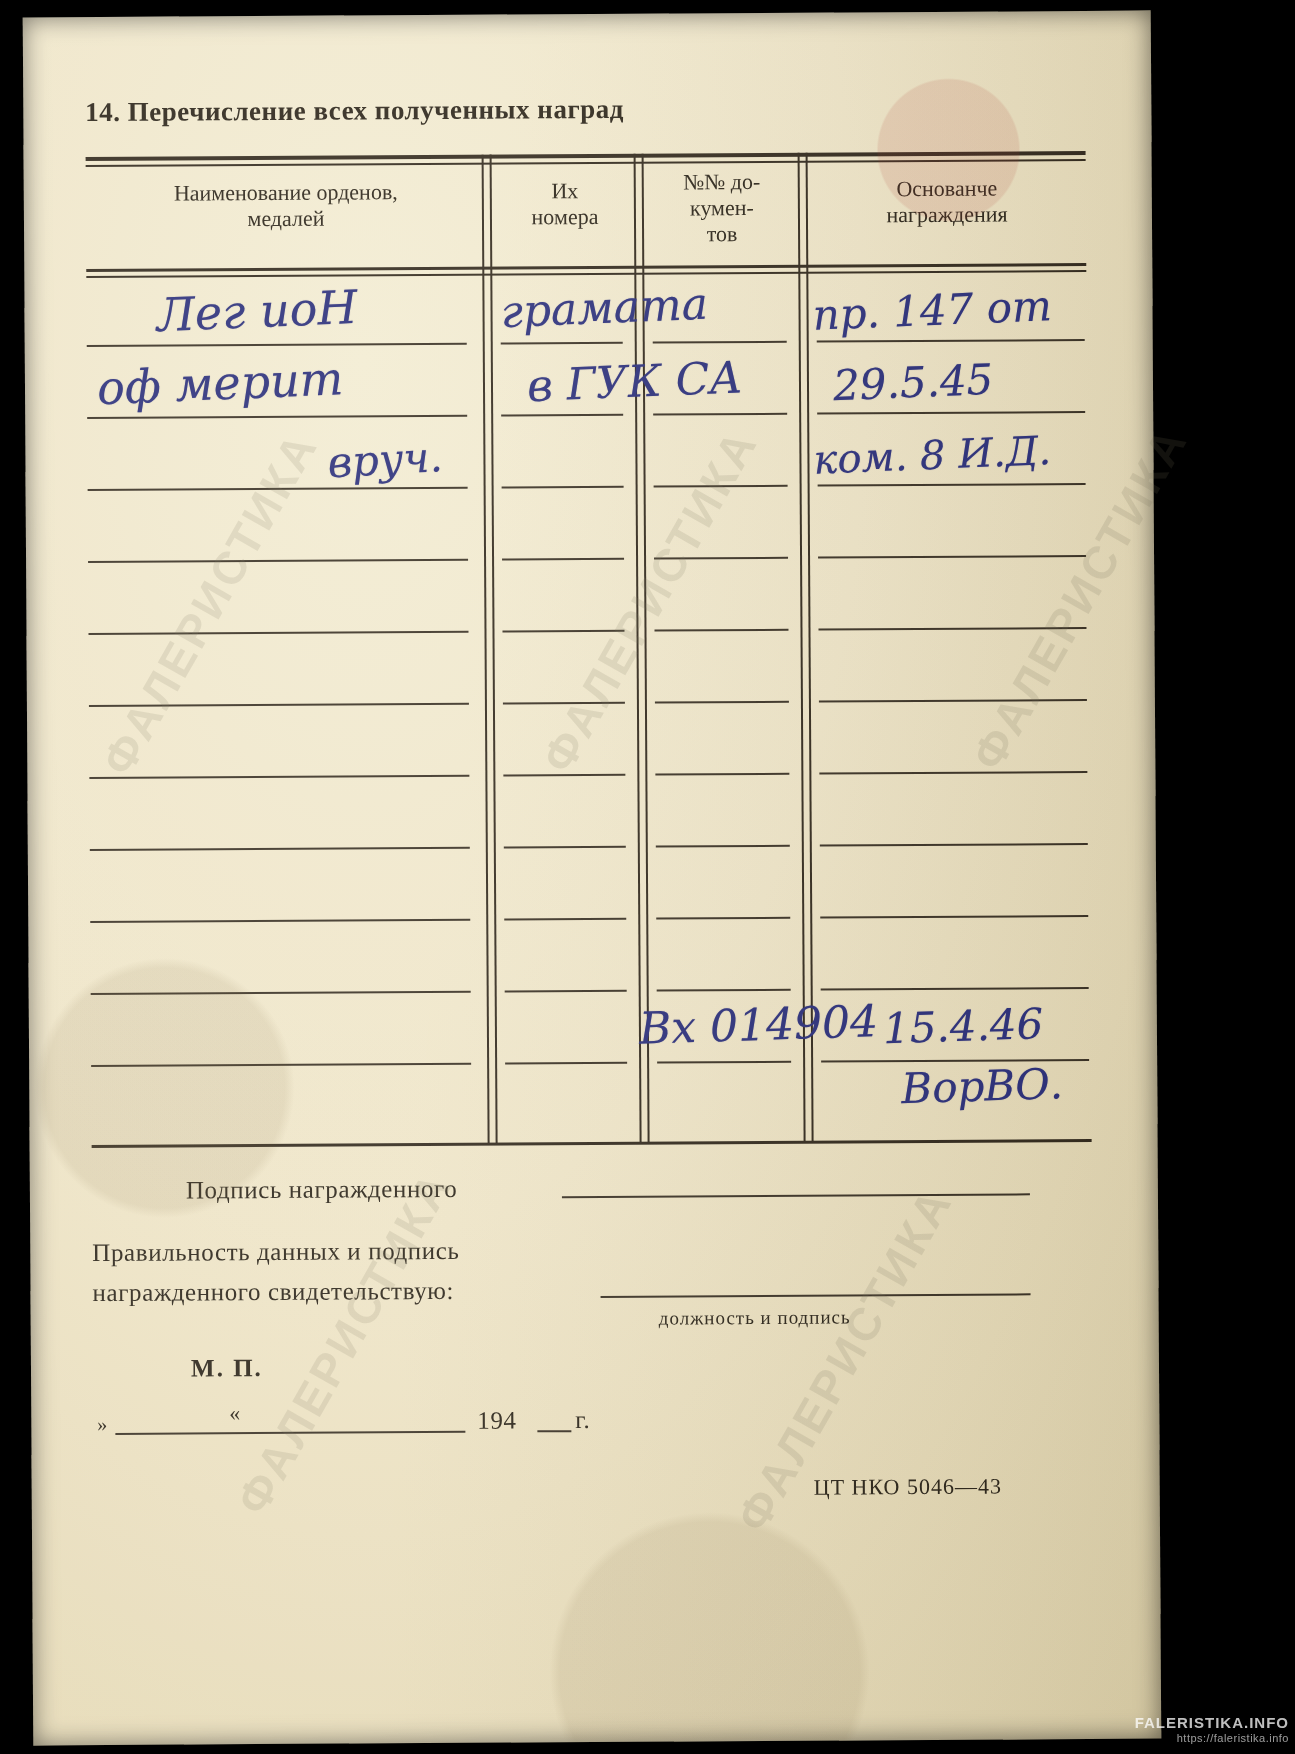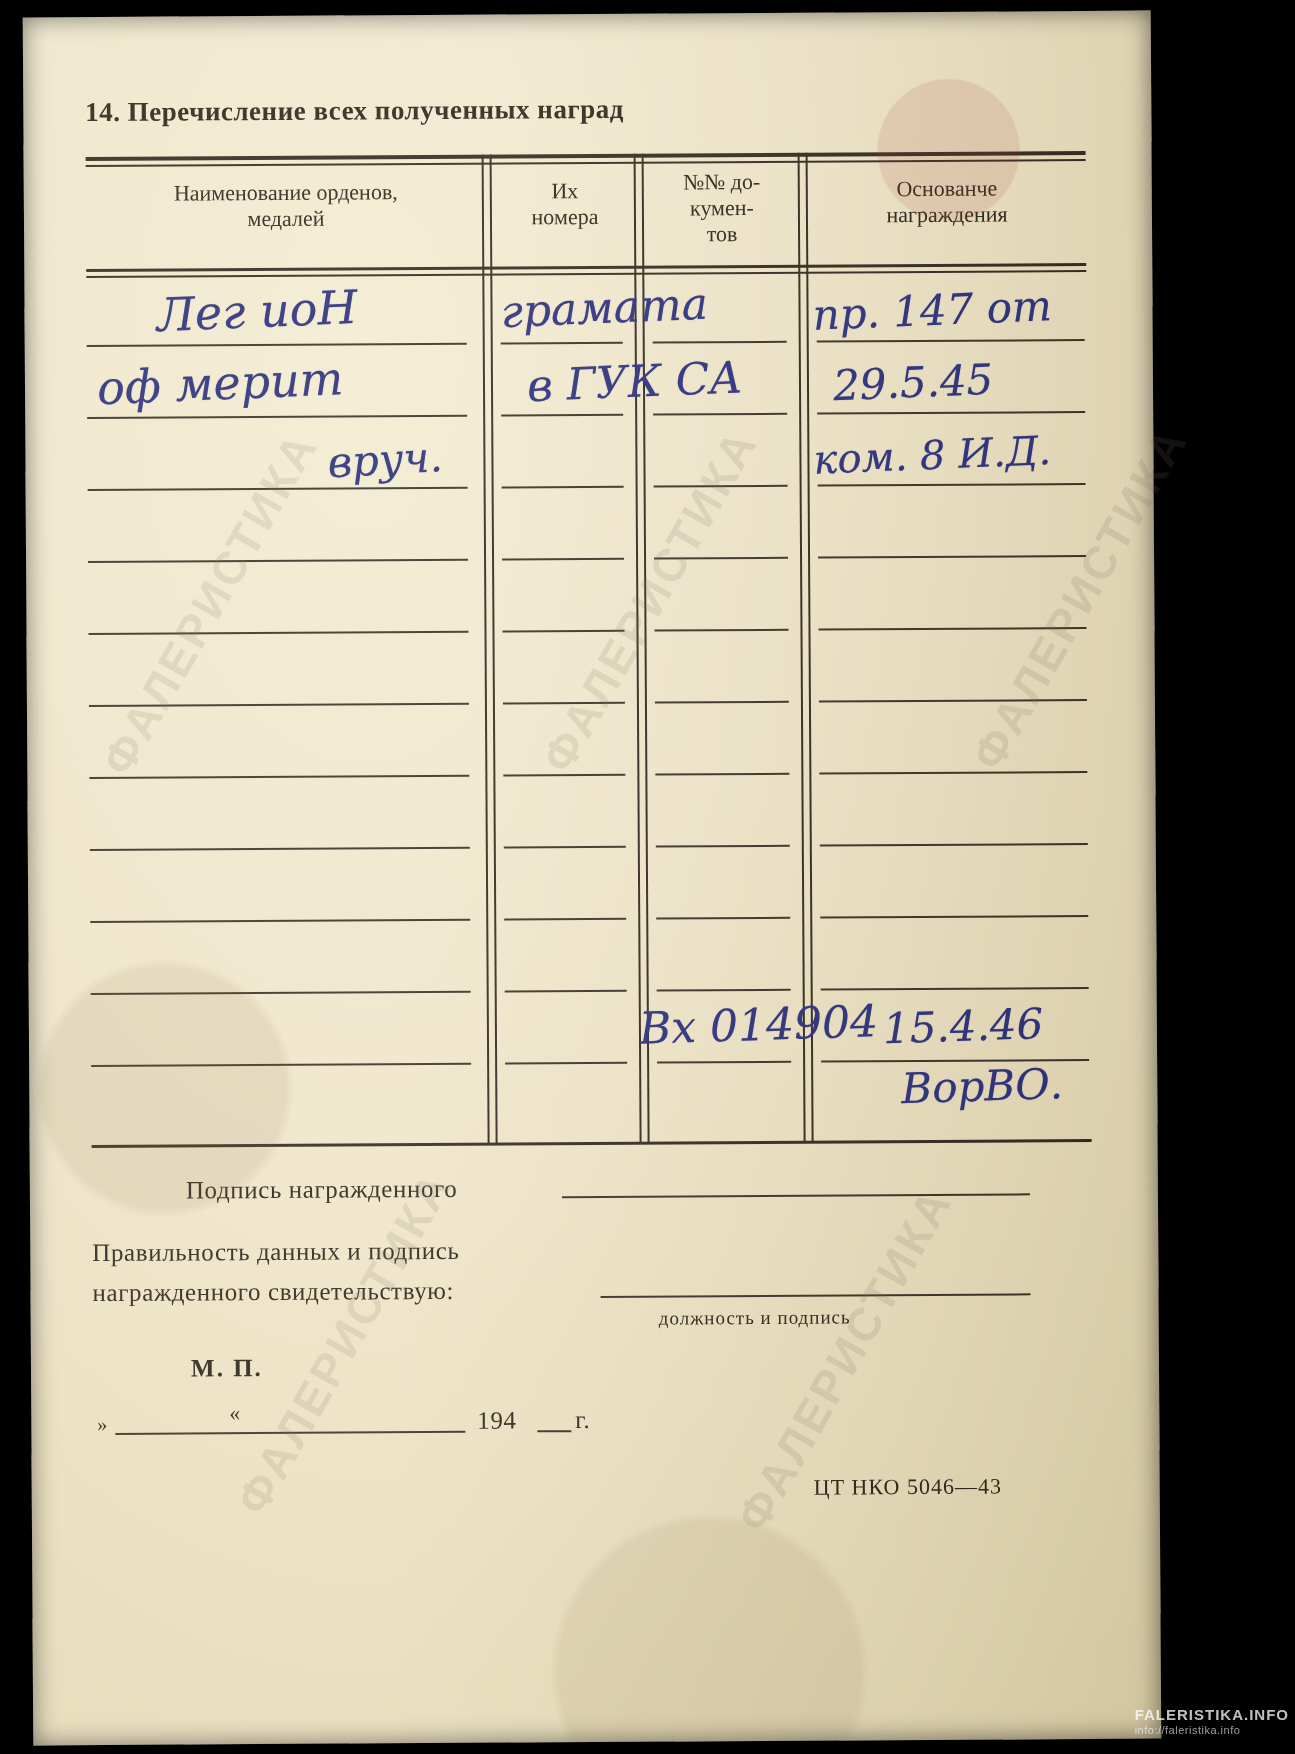--- a/index.html
+++ b/index.html
@@ -137,21 +137,22 @@
     font-family: "Liberation Sans", sans-serif;
     font-weight: bold;
     letter-spacing: 3px;
     pointer-events: none;
     user-select: none;
     white-space: nowrap;
   }
   .wm-br {
     position: absolute;
     right: 6px;
-    bottom: 16px;
+    bottom: 8px;
+    text-align: right;
     color: rgba(255,255,255,0.75);
     font-family: "Liberation Sans", sans-serif;
     font-size: 15px;
     font-weight: bold;
     letter-spacing: 1px;
     line-height: 1.25;
   }
   .wm-br .sub {
     font-size: 11px;
     font-weight: normal;
@@ -290,14 +291,14 @@
 
   <div class="wm" style="left:-10px; top:560px; font-size:46px; transform:rotate(-60deg);">ФАЛЕРИСТИКА</div>
   <div class="wm" style="left:430px; top:560px; font-size:46px; transform:rotate(-60deg);">ФАЛЕРИСТИКА</div>
   <div class="wm" style="left:860px; top:560px; font-size:46px; transform:rotate(-60deg);">ФАЛЕРИСТИКА</div>
   <div class="wm" style="left:120px; top:1300px; font-size:46px; transform:rotate(-60deg);">ФАЛЕРИСТИКА</div>
   <div class="wm" style="left:620px; top:1320px; font-size:46px; transform:rotate(-60deg);">ФАЛЕРИСТИКА</div>
 </div>
 
 <div class="wm-br">
   <div>FALERISTIKA.INFO</div>
-  <div class="sub">info://faleristika.info</div>
+  <div class="sub">https://faleristika.info</div>
 </div>
 
 </body></html>

